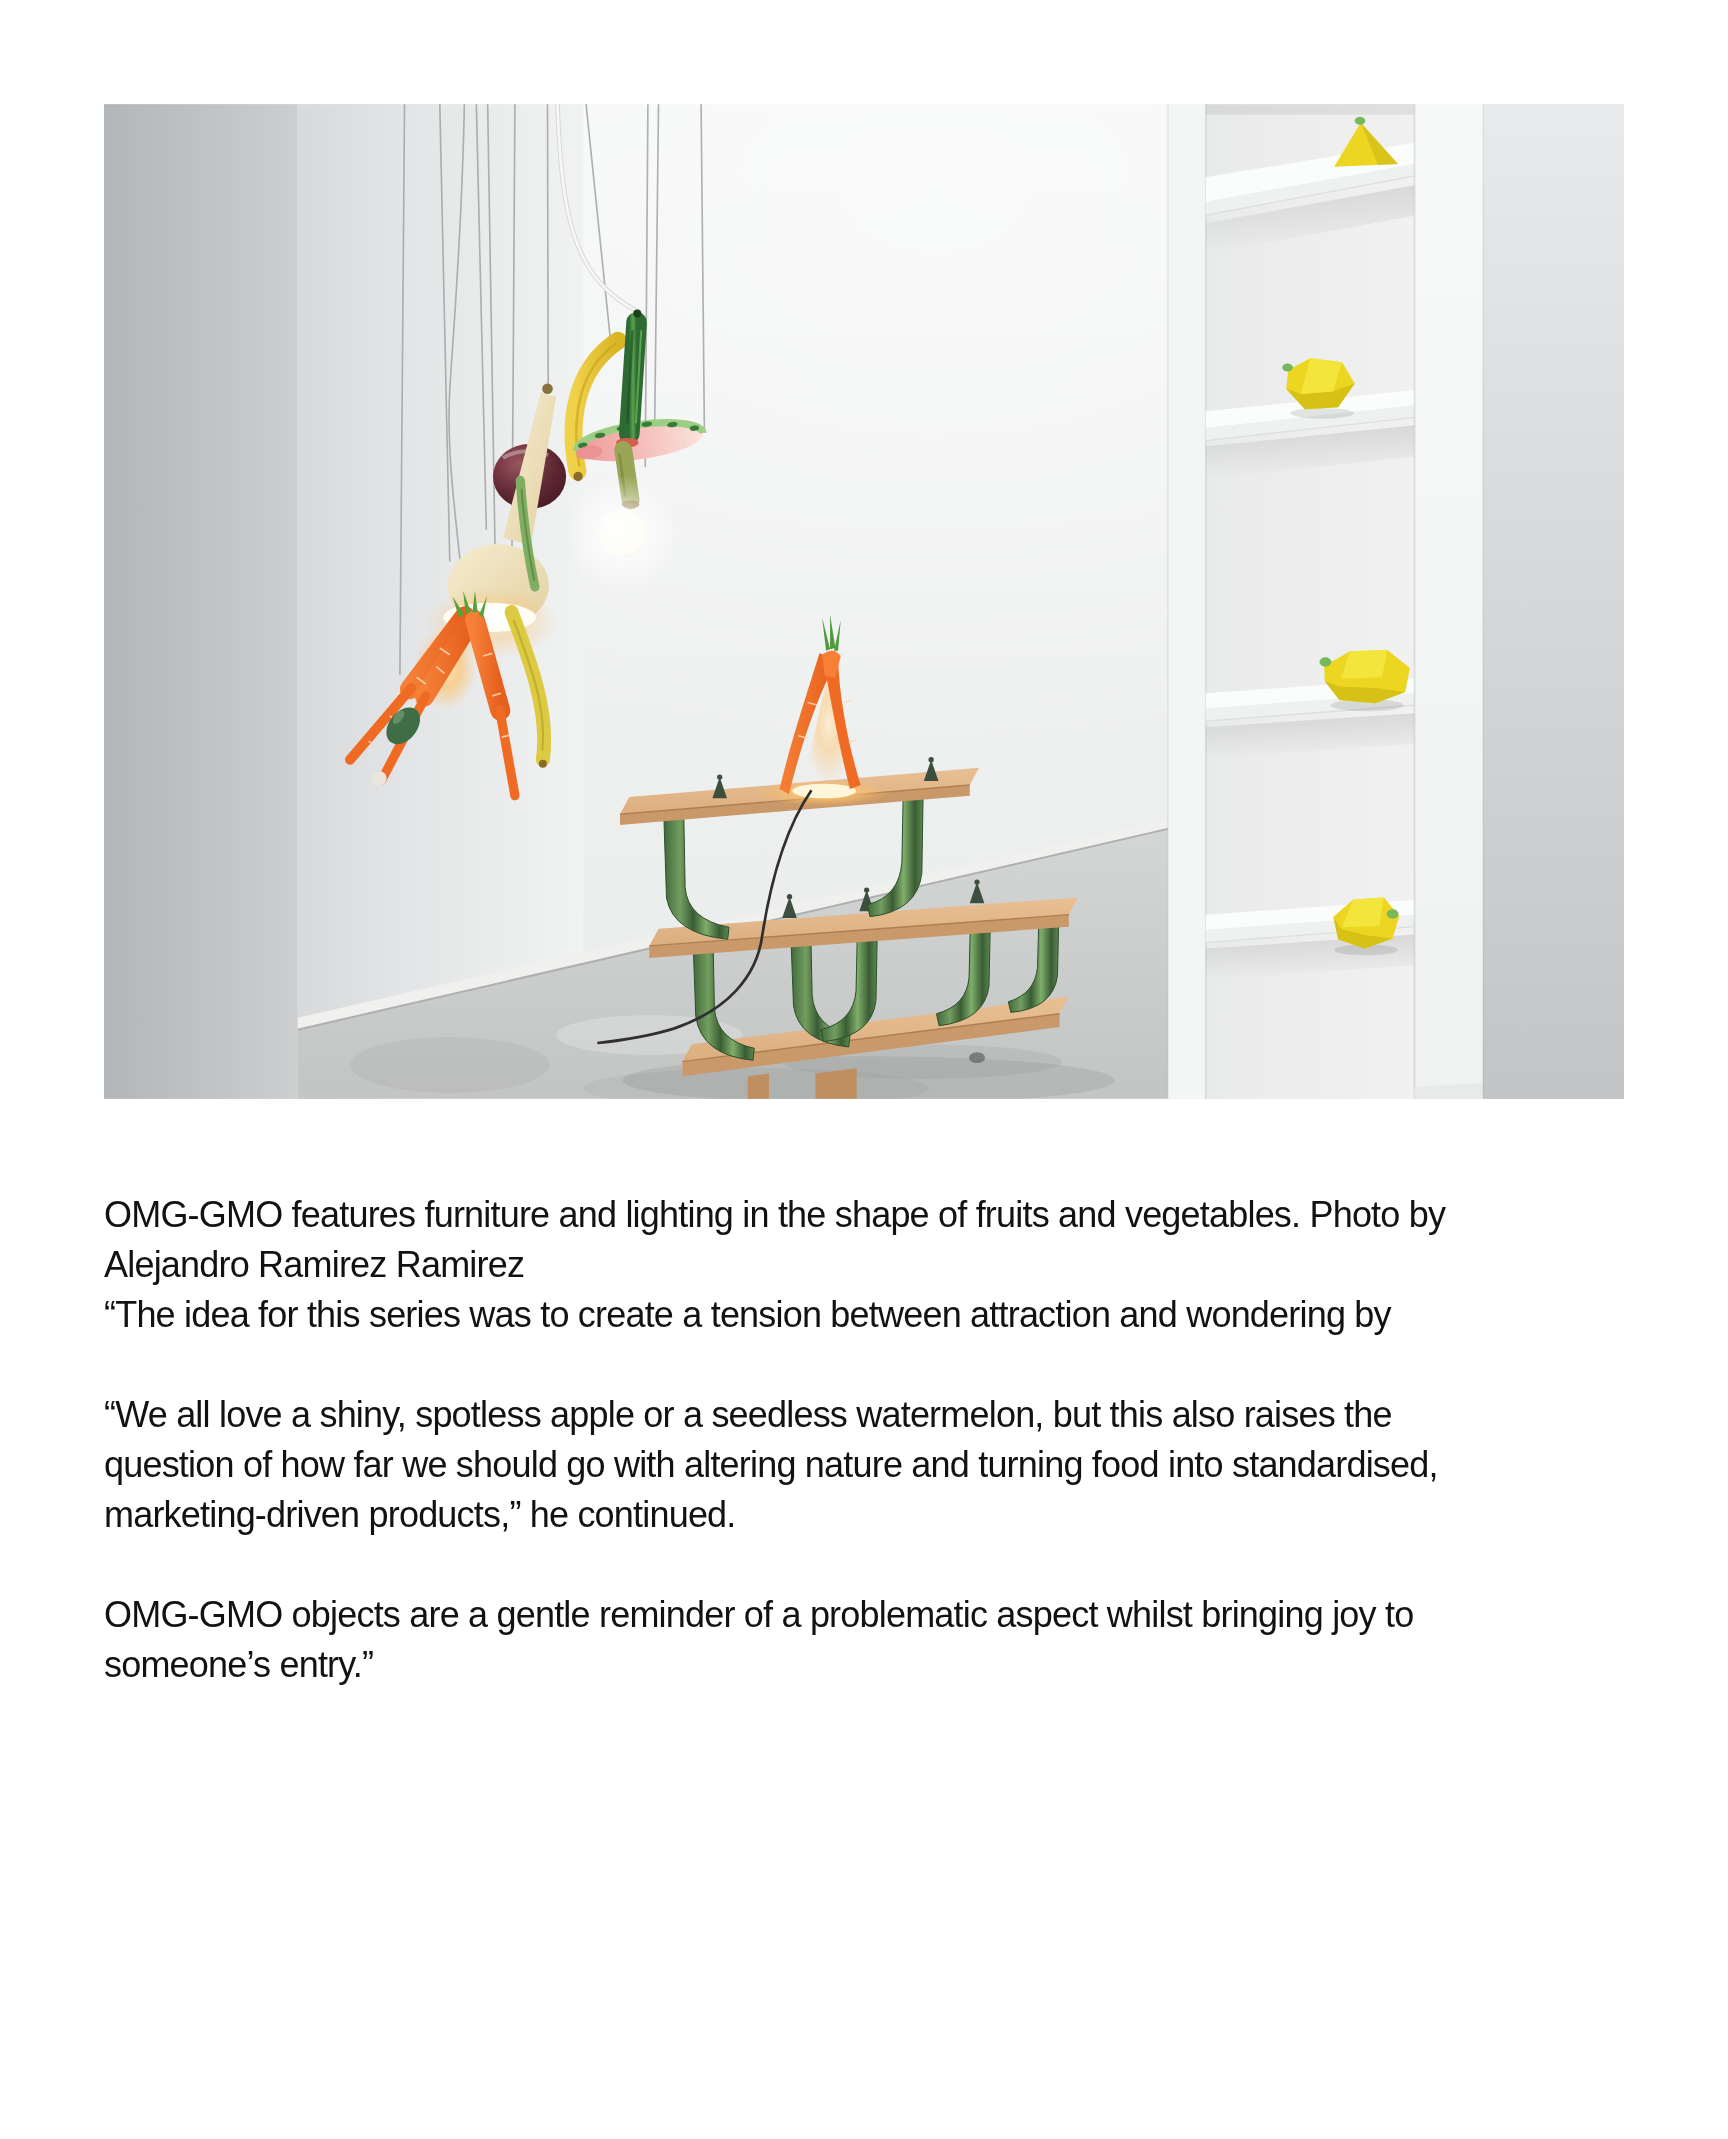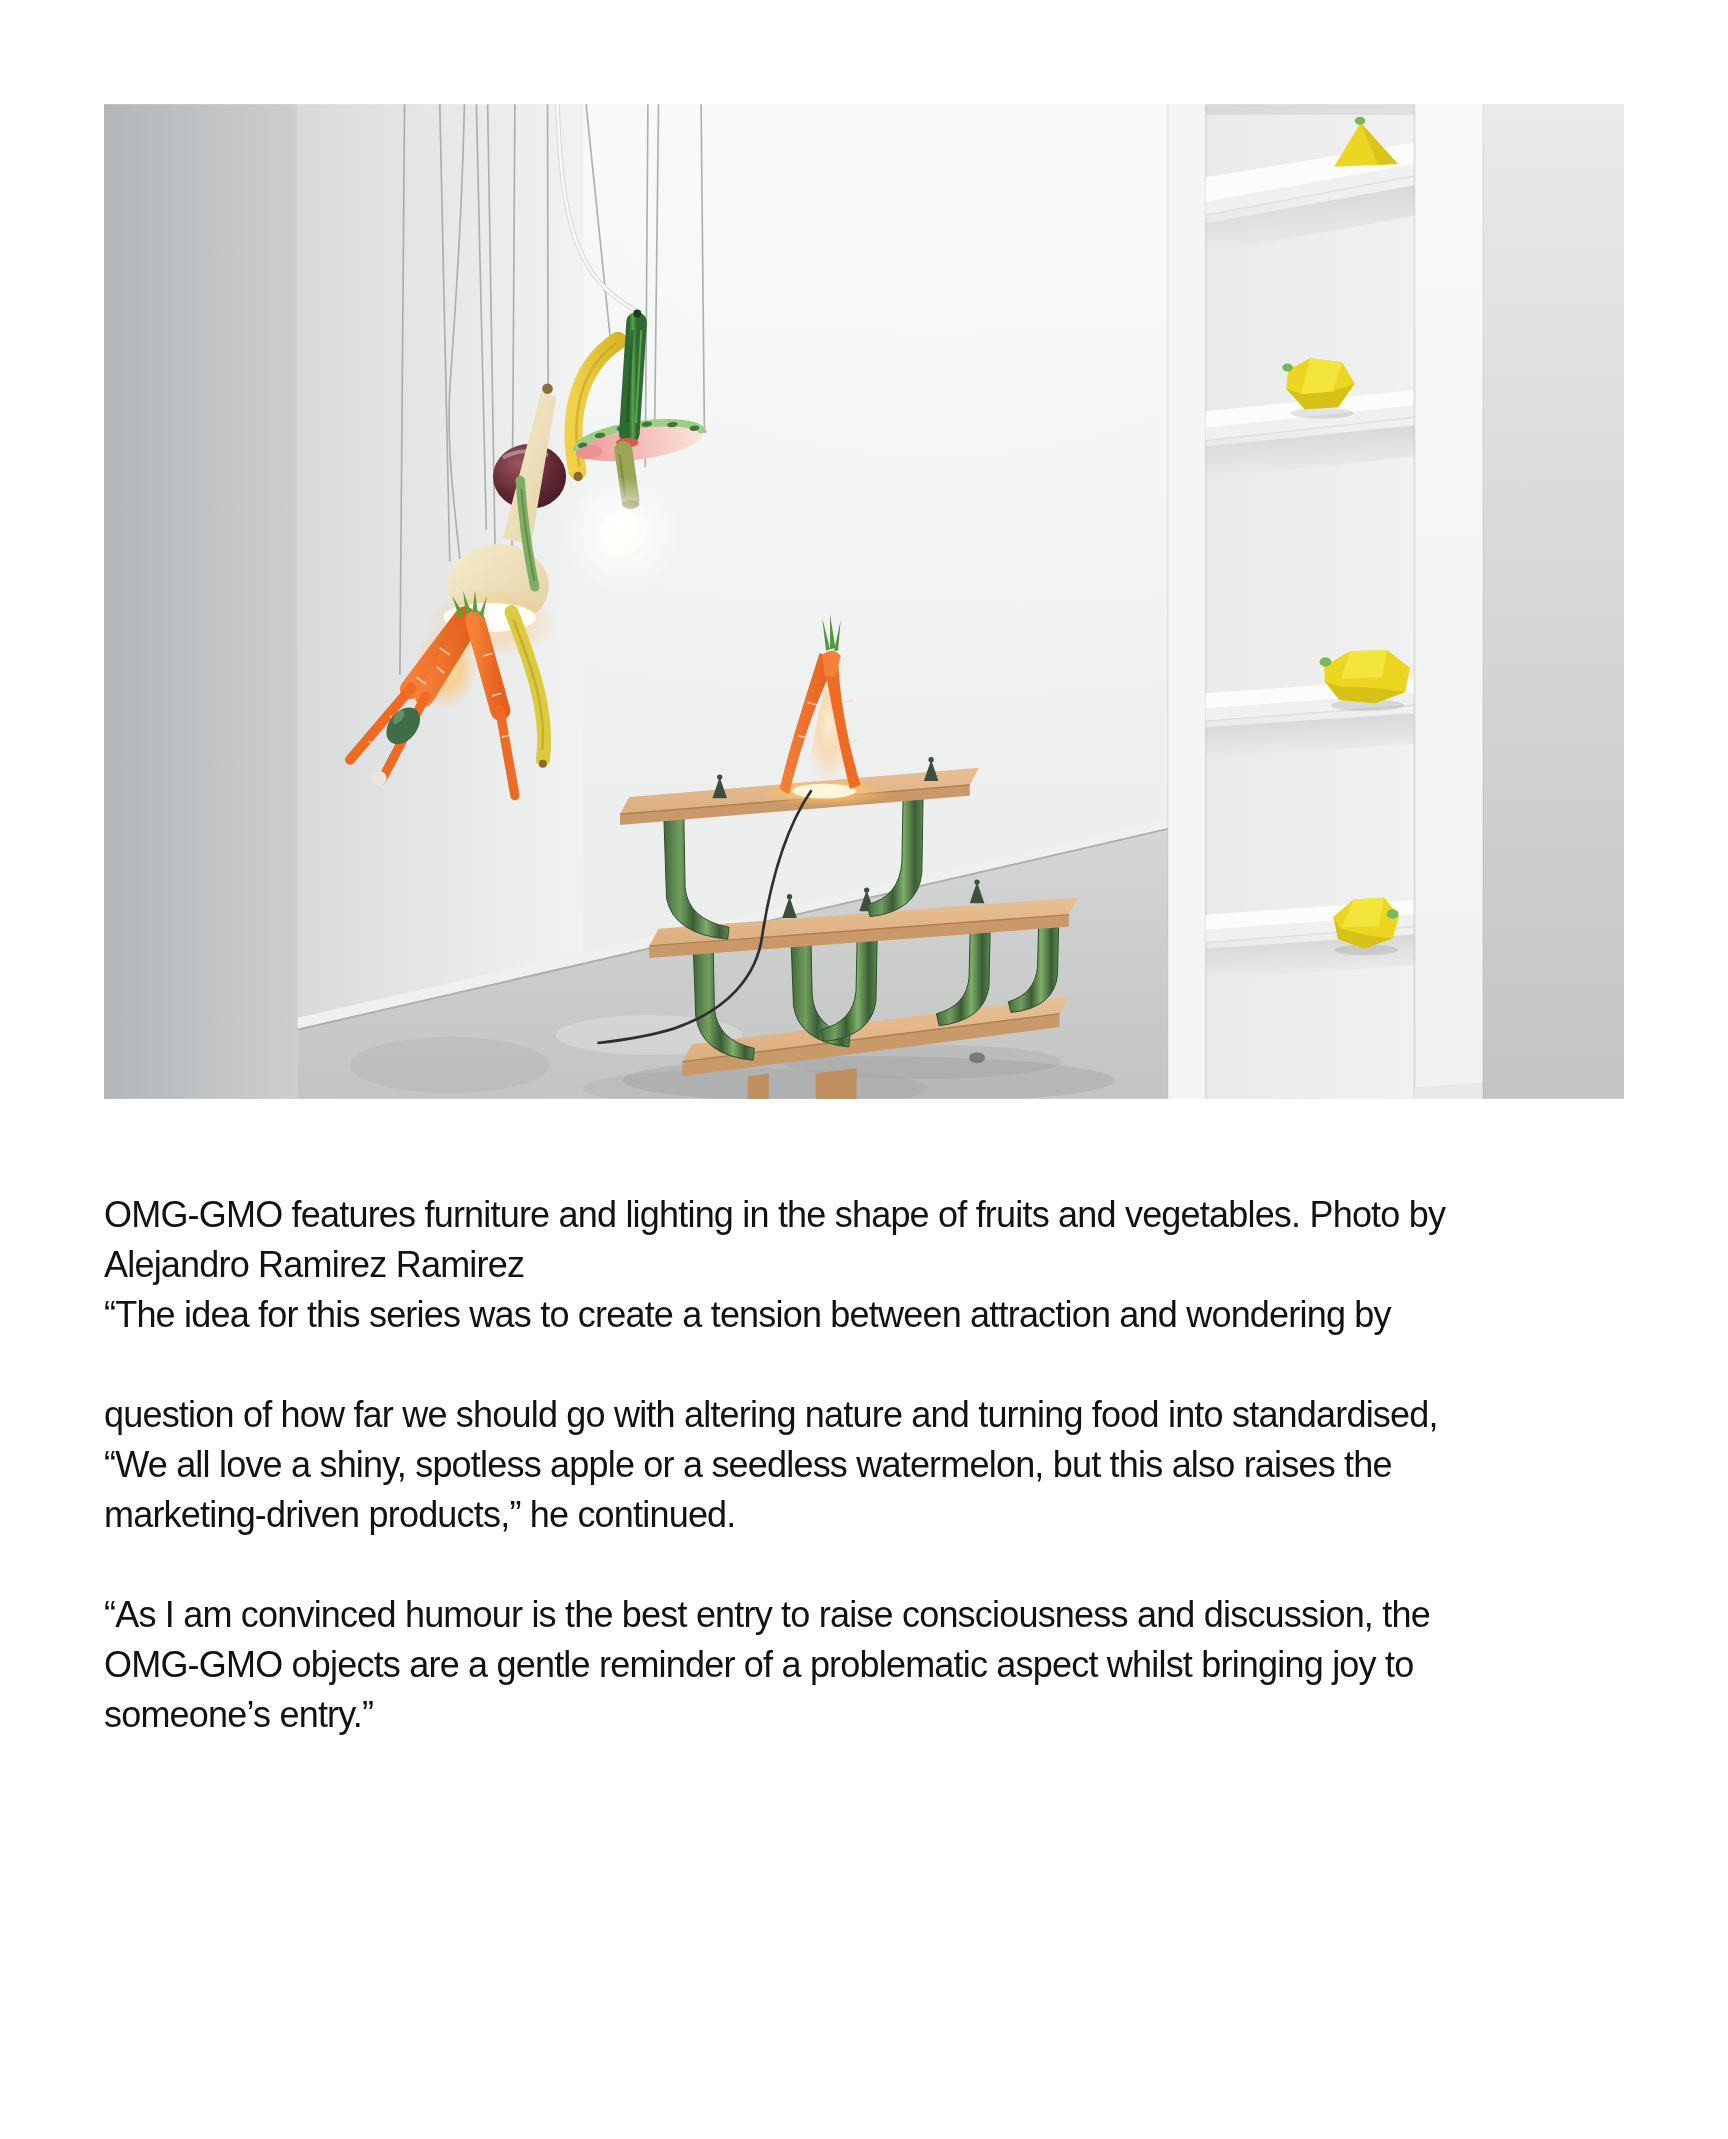--- a/index.html
+++ b/index.html
@@ -395,25 +395,24 @@
     </svg>
   </div>
 
   <div class="article">
     <div class="paragraph">
         <div class="line">OMG-GMO features furniture and lighting in the shape of fruits and vegetables. Photo by</div>
         <div class="line">Alejandro Ramirez Ramirez</div>
         <div class="line">“The idea for this series was to create a tension between attraction and wondering by</div>
       </div>
     <div class="paragraph">
+        <div class="line">“We all love a shiny, spotless apple or a seedless watermelon, but this also raises the</div>
         <div class="line">question of how far we should go with altering nature and turning food into standardised,</div>
-        <div class="line">“We all love a shiny, spotless apple or a seedless watermelon, but this also raises the</div>
         <div class="line">marketing-driven products,” he continued.</div>
       </div>
     <div class="paragraph">
-        <div class="line">“As I am convinced humour is the best entry to raise consciousness and discussion, the</div>
         <div class="line">OMG-GMO objects are a gentle reminder of a problematic aspect whilst bringing joy to</div>
         <div class="line">someone’s entry.”</div>
       </div>
   </div>
 
 </div>
 
 
 </body></html>

